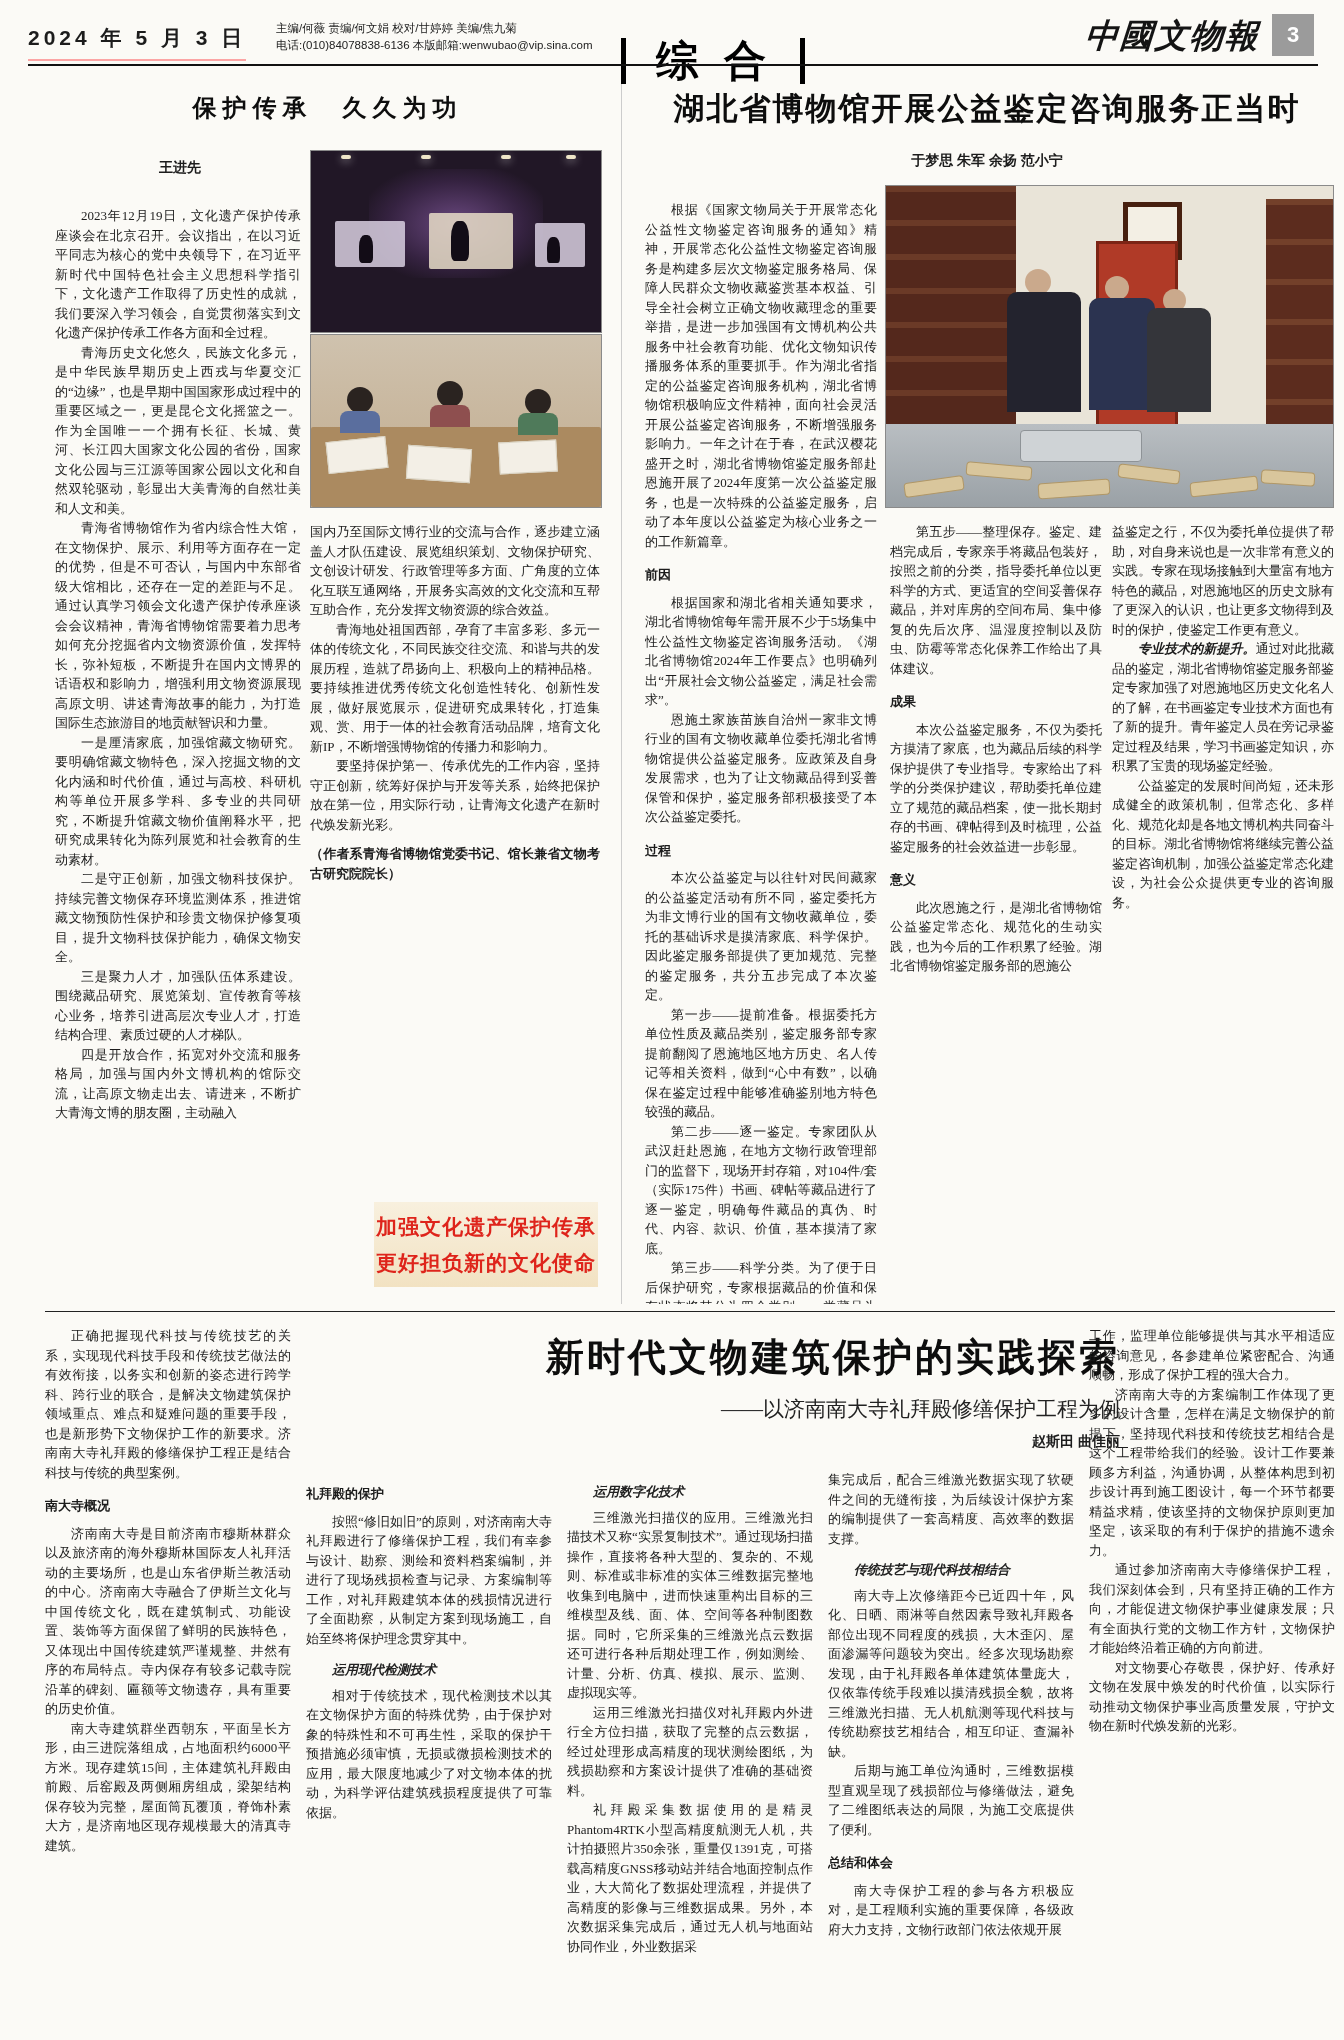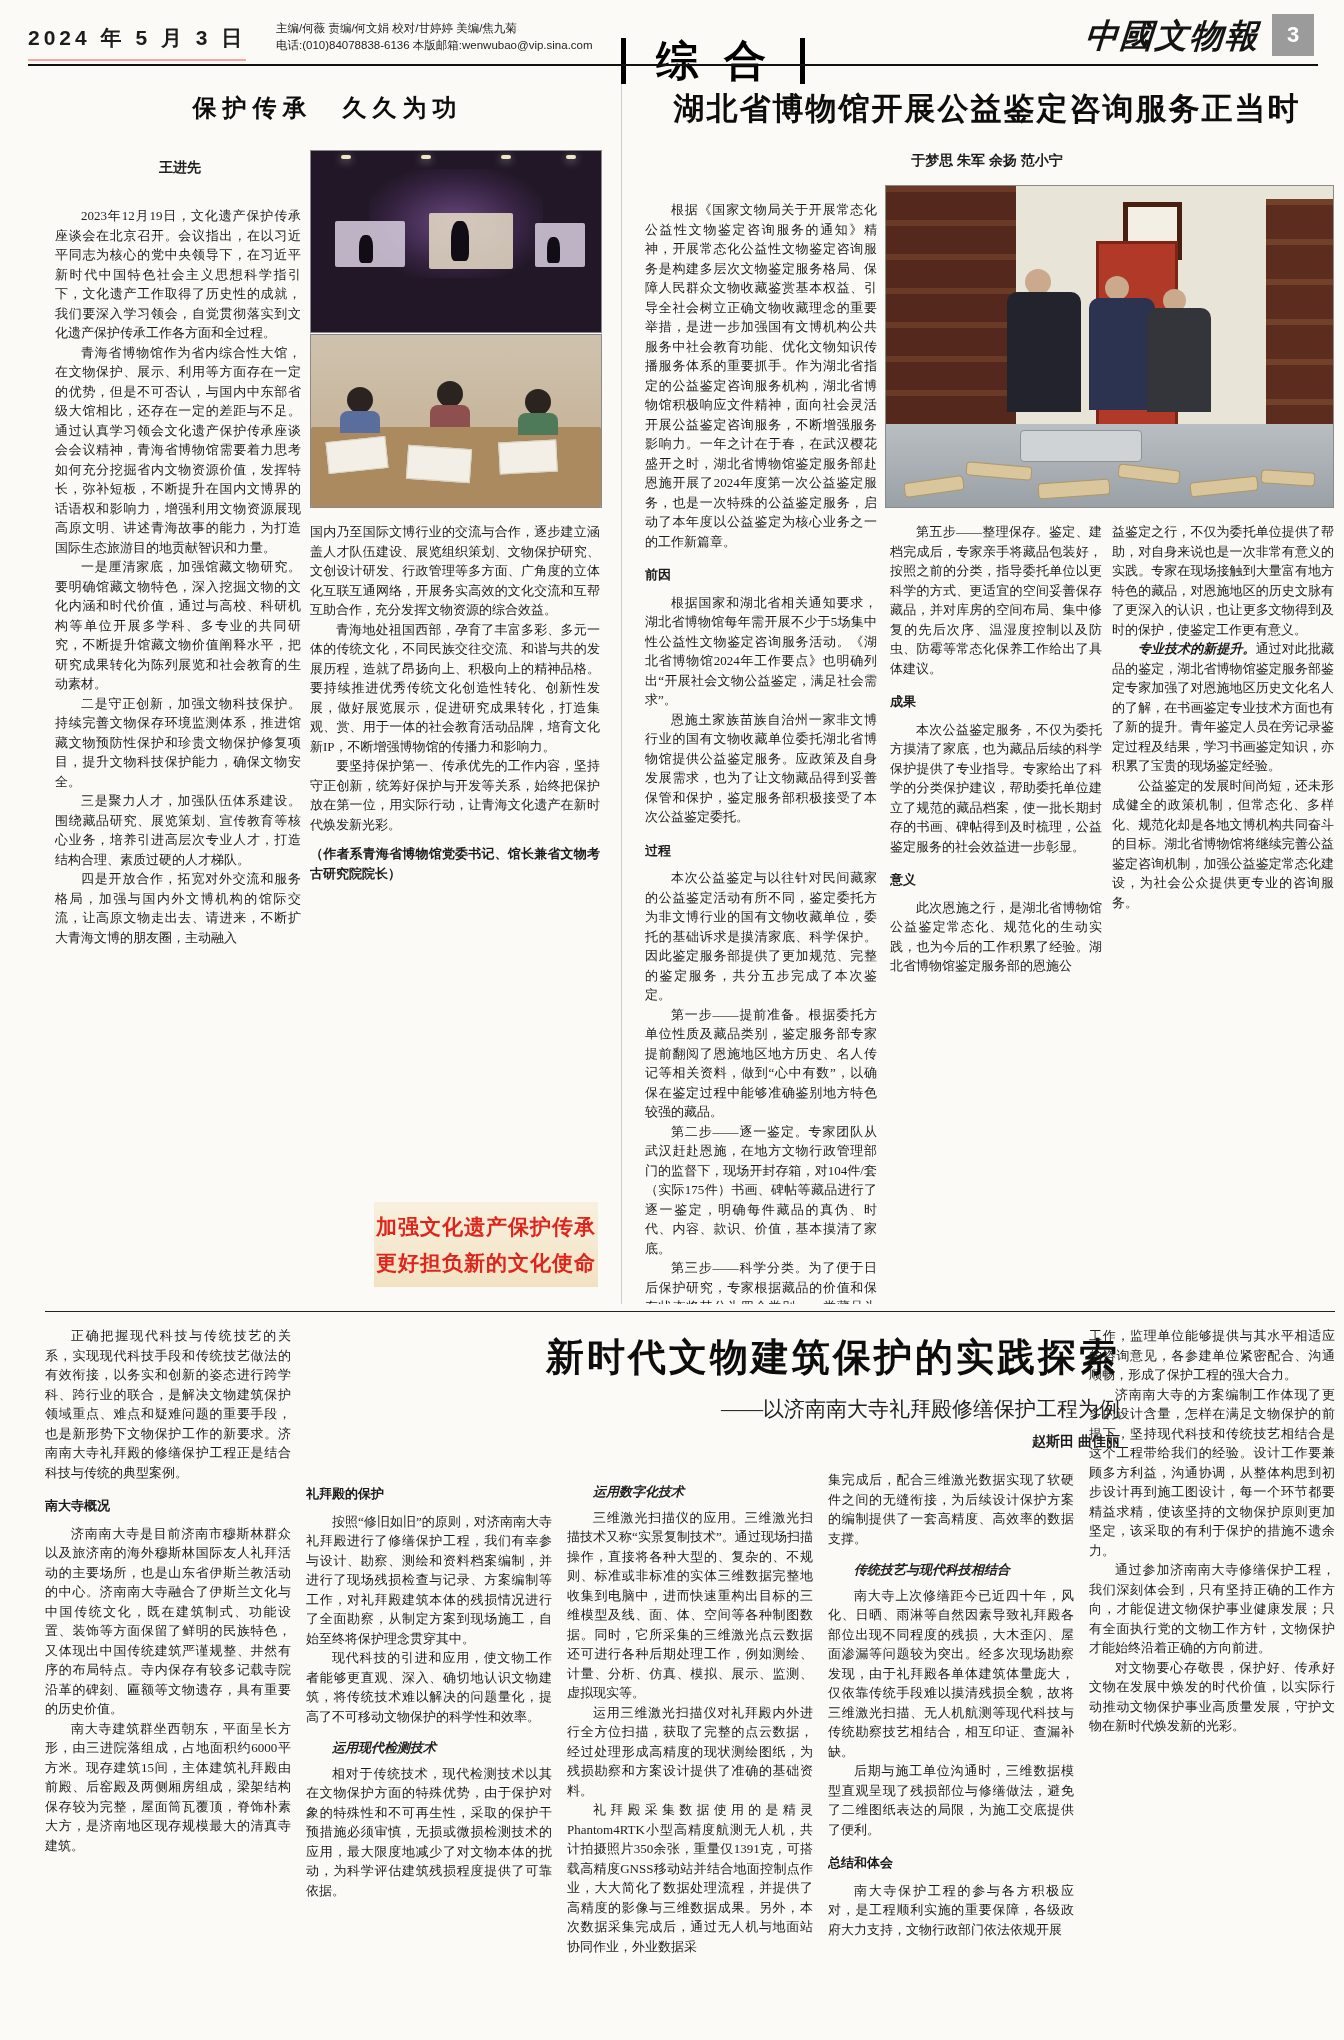--- a/index.html
+++ b/index.html
@@ -126,20 +126,21 @@
     <div class="kid" style="left:36px;top:52px"></div>
     <div class="shirt" style="left:29px;top:76px;background:#5a6e9e"></div>
     <div class="kid" style="left:126px;top:46px"></div>
     <div class="shirt" style="left:119px;top:70px;background:#8e4f4f"></div>
     <div class="kid" style="left:214px;top:54px"></div>
     <div class="shirt" style="left:207px;top:78px;background:#4f7a5a"></div>
   </div>
 
   <div class="col" style="left:55px;top:206px;width:246px;height:1086px">
       <p class="it-para">2023年12月19日，文化遗产保护传承座谈会在北京召开。会议指出，在以习近平同志为核心的党中央领导下，在习近平新时代中国特色社会主义思想科学指引下，文化遗产工作取得了历史性的成就，我们要深入学习领会，自觉贯彻落实到文化遗产保护传承工作各方面和全过程。</p>
+      <p class="it-para">青海历史文化悠久，民族文化多元，是中华民族早期历史上西戎与华夏交汇的“边缘”，也是早期中国国家形成过程中的重要区域之一，更是昆仑文化摇篮之一。作为全国唯一一个拥有长征、长城、黄河、长江四大国家文化公园的省份，国家文化公园与三江源等国家公园以文化和自然双轮驱动，彰显出大美青海的自然壮美和人文和美。</p>
       <p class="it-para">青海省博物馆作为省内综合性大馆，在文物保护、展示、利用等方面存在一定的优势，但是不可否认，与国内中东部省级大馆相比，还存在一定的差距与不足。通过认真学习领会文化遗产保护传承座谈会会议精神，青海省博物馆需要着力思考如何充分挖掘省内文物资源价值，发挥特长，弥补短板，不断提升在国内文博界的话语权和影响力，增强利用文物资源展现高原文明、讲述青海故事的能力，为打造国际生态旅游目的地贡献智识和力量。</p>
       <p class="it-para">一是厘清家底，加强馆藏文物研究。要明确馆藏文物特色，深入挖掘文物的文化内涵和时代价值，通过与高校、科研机构等单位开展多学科、多专业的共同研究，不断提升馆藏文物价值阐释水平，把研究成果转化为陈列展览和社会教育的生动素材。</p>
       <p class="it-para">二是守正创新，加强文物科技保护。持续完善文物保存环境监测体系，推进馆藏文物预防性保护和珍贵文物保护修复项目，提升文物科技保护能力，确保文物安全。</p>
       <p class="it-para">三是聚力人才，加强队伍体系建设。围绕藏品研究、展览策划、宣传教育等核心业务，培养引进高层次专业人才，打造结构合理、素质过硬的人才梯队。</p>
       <p class="it-para">四是开放合作，拓宽对外交流和服务格局，加强与国内外文博机构的馆际交流，让高原文物走出去、请进来，不断扩大青海文博的朋友圈，主动融入</p>
     </div>
   <div class="col" style="left:310px;top:522px;width:290px;height:672px">
       <p class="it-para-cont">国内乃至国际文博行业的交流与合作，逐步建立涵盖人才队伍建设、展览组织策划、文物保护研究、文创设计研发、行政管理等多方面、广角度的立体化互联互通网络，开展务实高效的文化交流和互帮互助合作，充分发挥文物资源的综合效益。</p>
       <p class="it-para">青海地处祖国西部，孕育了丰富多彩、多元一体的传统文化，不同民族交往交流、和谐与共的发展历程，造就了昂扬向上、积极向上的精神品格。要持续推进优秀传统文化创造性转化、创新性发展，做好展览展示，促进研究成果转化，打造集观、赏、用于一体的社会教育活动品牌，培育文化新IP，不断增强博物馆的传播力和影响力。</p>
       <p class="it-para">要坚持保护第一、传承优先的工作内容，坚持守正创新，统筹好保护与开发等关系，始终把保护放在第一位，用实际行动，让青海文化遗产在新时代焕发新光彩。</p>
@@ -207,21 +208,20 @@
 
   <div class="col" style="left:45px;top:1326px;width:246px;height:700px">
       <p class="it-para">正确把握现代科技与传统技艺的关系，实现现代科技手段和传统技艺做法的有效衔接，以务实和创新的姿态进行跨学科、跨行业的联合，是解决文物建筑保护领域重点、难点和疑难问题的重要手段，也是新形势下文物保护工作的新要求。济南南大寺礼拜殿的修缮保护工程正是结合科技与传统的典型案例。</p>
       <p class="it-subhead">南大寺概况</p>
       <p class="it-para">济南南大寺是目前济南市穆斯林群众以及旅济南的海外穆斯林国际友人礼拜活动的主要场所，也是山东省伊斯兰教活动的中心。济南南大寺融合了伊斯兰文化与中国传统文化，既在建筑制式、功能设置、装饰等方面保留了鲜明的民族特色，又体现出中国传统建筑严谨规整、井然有序的布局特点。寺内保存有较多记载寺院沿革的碑刻、匾额等文物遗存，具有重要的历史价值。</p>
       <p class="it-para">南大寺建筑群坐西朝东，平面呈长方形，由三进院落组成，占地面积约6000平方米。现存建筑15间，主体建筑礼拜殿由前殿、后窑殿及两侧厢房组成，梁架结构保存较为完整，屋面筒瓦覆顶，脊饰朴素大方，是济南地区现存规模最大的清真寺建筑。</p>
     </div>
   <div class="col" style="left:306px;top:1470px;width:246px;height:556px">
       <p class="it-subhead">礼拜殿的保护</p>
       <p class="it-para">按照“修旧如旧”的原则，对济南南大寺礼拜殿进行了修缮保护工程，我们有幸参与设计、勘察、测绘和资料档案编制，并进行了现场残损检查与记录、方案编制等工作，对礼拜殿建筑本体的残损情况进行了全面勘察，从制定方案到现场施工，自始至终将保护理念贯穿其中。</p>
-      <p class="it-para">现代科技的引进和应用，使文物工作者能够更直观、深入、确切地认识文物建筑，将传统技术难以解决的问题量化，提高了不可移动文物保护的科学性和效率。</p>
       <p class="it-subhead-italic">运用现代检测技术</p>
       <p class="it-para">相对于传统技术，现代检测技术以其在文物保护方面的特殊优势，由于保护对象的特殊性和不可再生性，采取的保护干预措施必须审慎，无损或微损检测技术的应用，最大限度地减少了对文物本体的扰动，为科学评估建筑残损程度提供了可靠依据。</p>
     </div>
   <div class="col" style="left:567px;top:1470px;width:246px;height:556px">
       <p class="it-subhead-italic">运用数字化技术</p>
       <p class="it-para">三维激光扫描仪的应用。三维激光扫描技术又称“实景复制技术”。通过现场扫描操作，直接将各种大型的、复杂的、不规则、标准或非标准的实体三维数据完整地收集到电脑中，进而快速重构出目标的三维模型及线、面、体、空间等各种制图数据。同时，它所采集的三维激光点云数据还可进行各种后期处理工作，例如测绘、计量、分析、仿真、模拟、展示、监测、虚拟现实等。</p>
       <p class="it-para">运用三维激光扫描仪对礼拜殿内外进行全方位扫描，获取了完整的点云数据，经过处理形成高精度的现状测绘图纸，为残损勘察和方案设计提供了准确的基础资料。</p>
       <p class="it-para">礼拜殿采集数据使用的是精灵Phantom4RTK小型高精度航测无人机，共计拍摄照片350余张，重量仅1391克，可搭载高精度GNSS移动站并结合地面控制点作业，大大简化了数据处理流程，并提供了高精度的影像与三维数据成果。另外，本次数据采集完成后，通过无人机与地面站协同作业，外业数据采</p>
     </div>
   <div class="col" style="left:828px;top:1470px;width:246px;height:556px">

